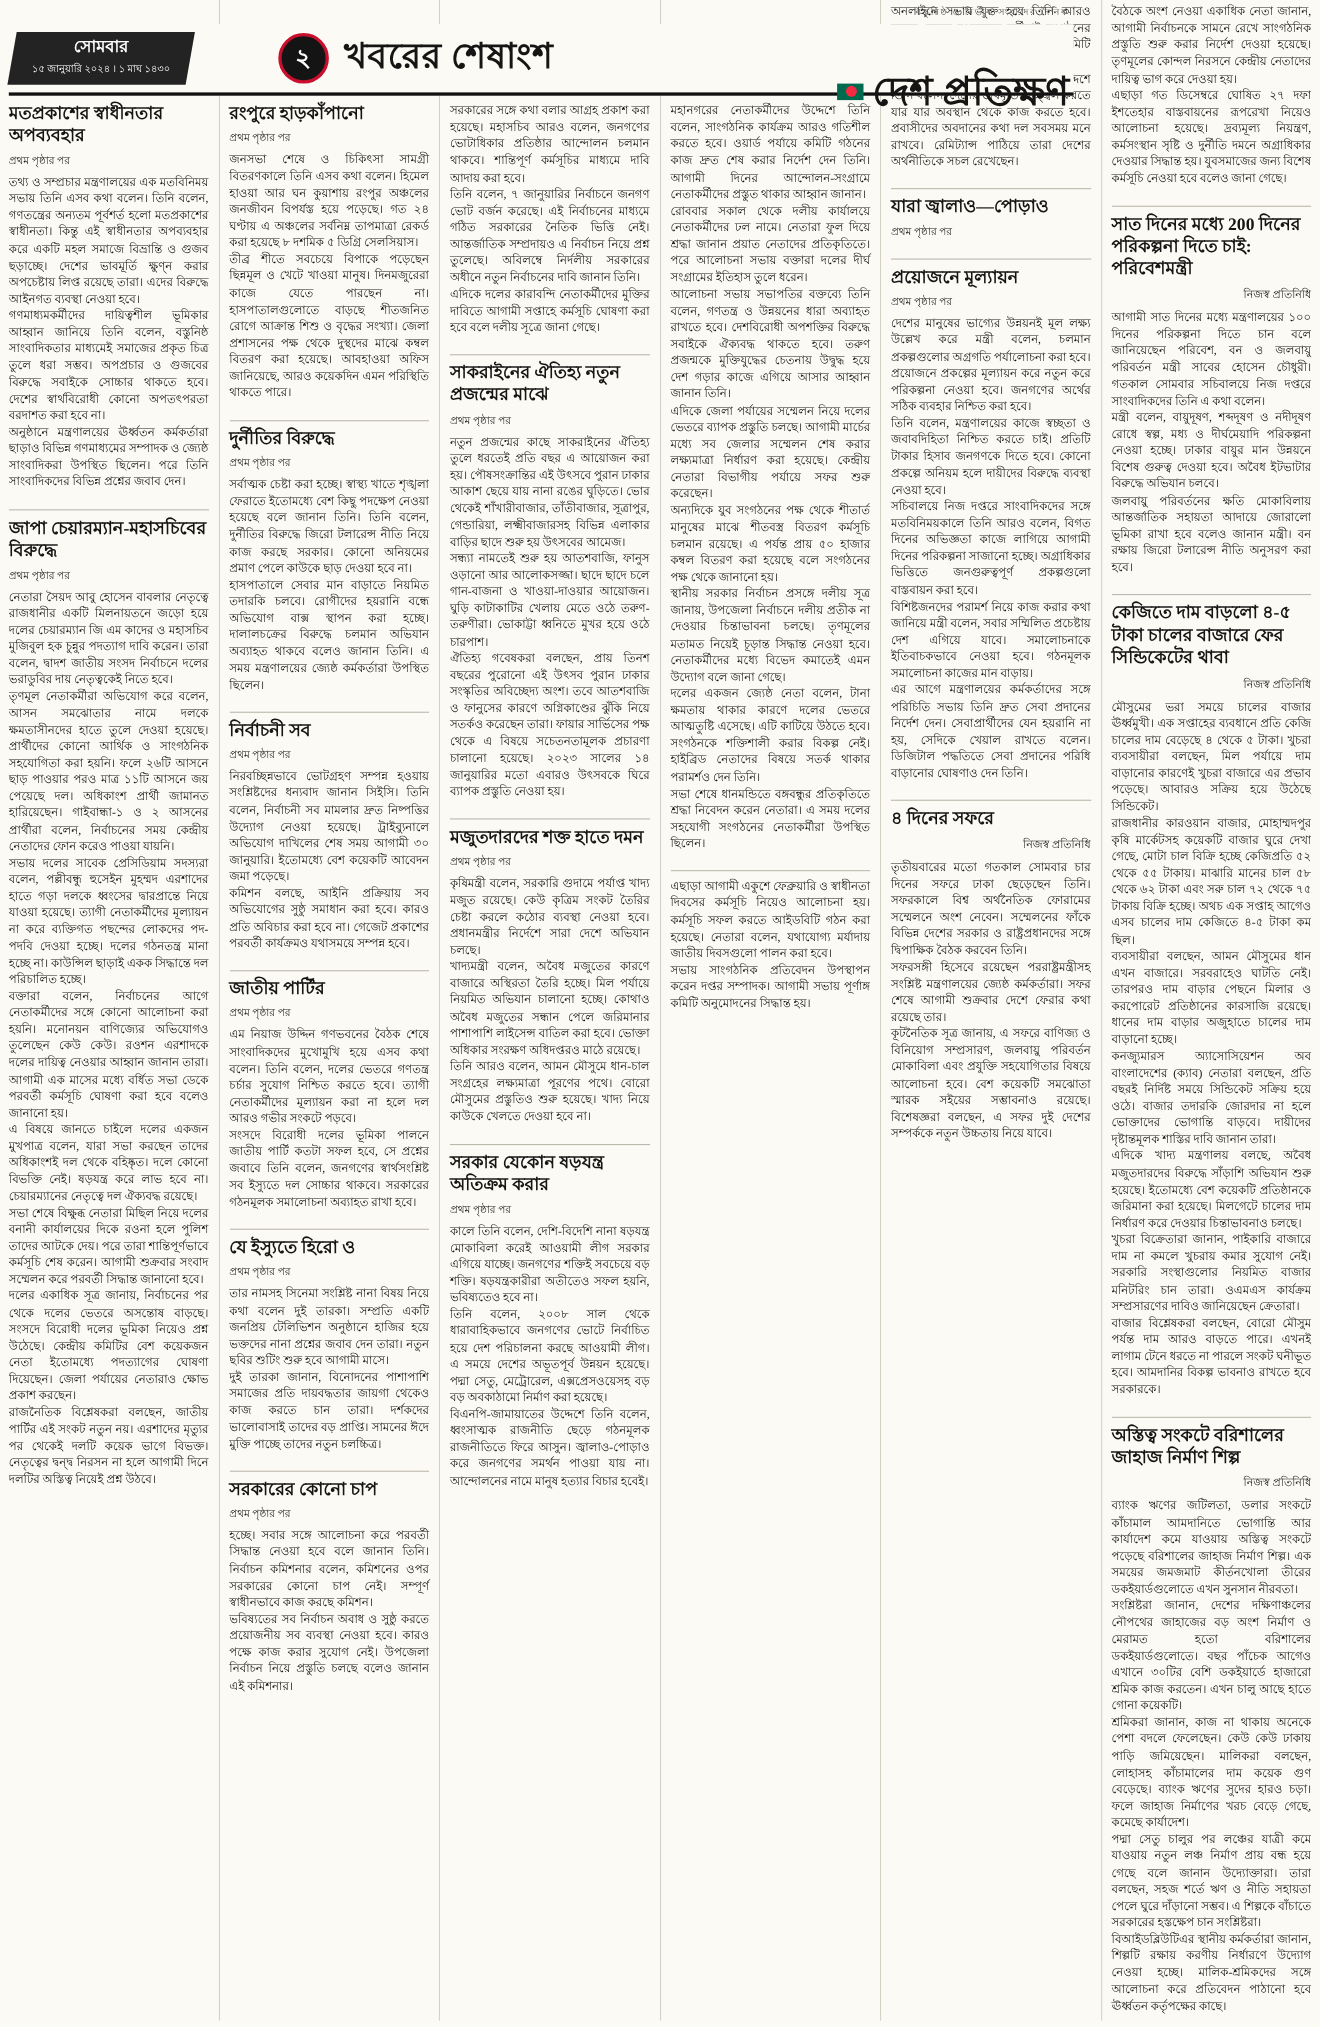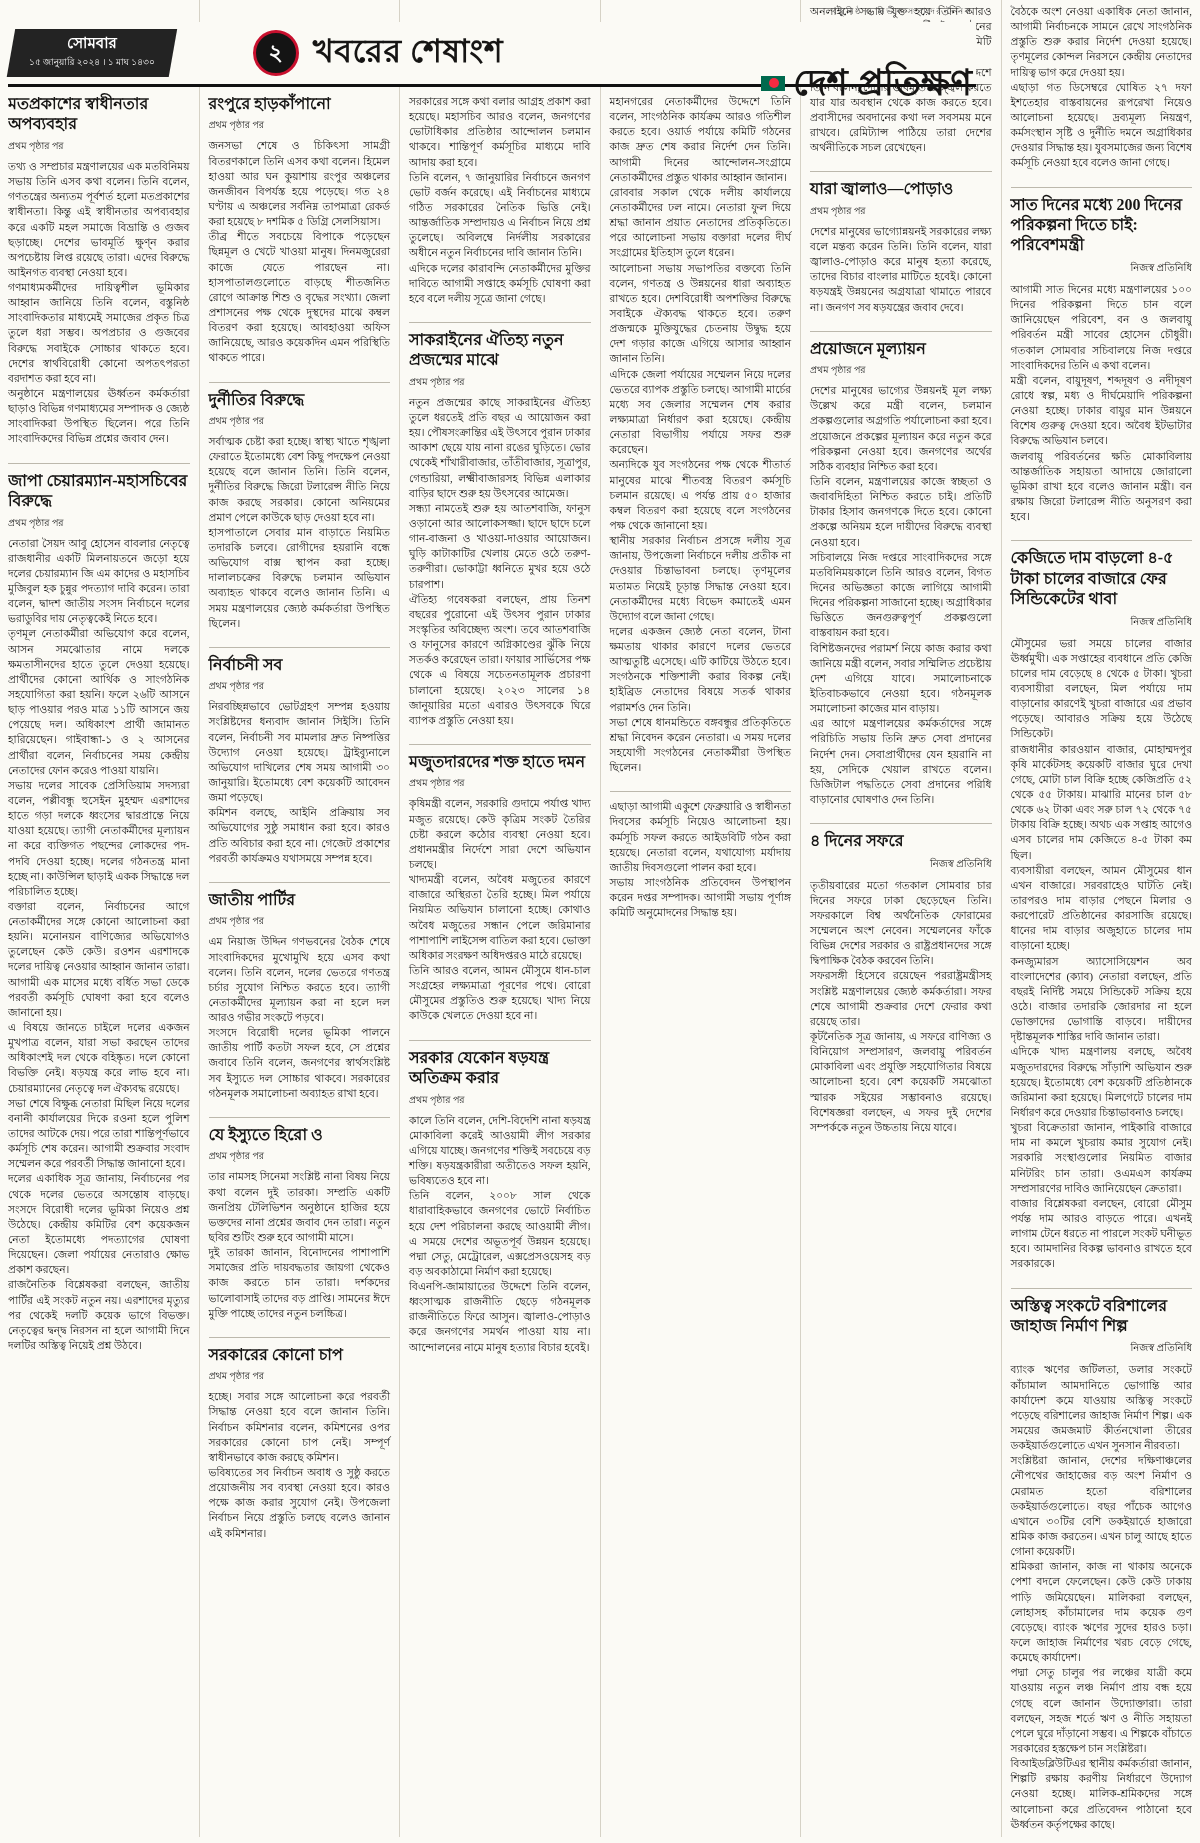--- a/index.html
+++ b/index.html
@@ -168,21 +168,20 @@
     </div>
 
     <div class="col full-top">
       <div class="article">
         <div class="body">অনলাইনে সভায় যুক্ত হয়ে তিনি আরও বলেন, দলের দুঃসময়ের কর্মীরাই সংগঠনের প্রাণ। তাদের পাশে থাকতে হবে। কমিটি গঠনে ত্যাগীদের অগ্রাধিকার দেওয়া হবে।
 বিদেশে অবস্থানরত নেতাকর্মীদের উদ্দেশে তিনি বলেন, দেশের ভাবমূর্তি উজ্জ্বল করতে যার যার অবস্থান থেকে কাজ করতে হবে। প্রবাসীদের অবদানের কথা দল সবসময় মনে রাখবে। রেমিট্যান্স পাঠিয়ে তারা দেশের অর্থনীতিকে সচল রেখেছেন।</div>
       </div>
       <div class="article">
         <h2 class="headline">যারা জ্বালাও—পোড়াও</h2>
         <div class="subhead">প্রথম পৃষ্ঠার পর</div>
-        <div class="body">দেশের মানুষের ভাগ্যোন্নয়নই সরকারের লক্ষ্য বলে মন্তব্য করেন তিনি। তিনি বলেন, যারা জ্বালাও-পোড়াও করে মানুষ হত্যা করেছে, তাদের বিচার বাংলার মাটিতে হবেই। কোনো ষড়যন্ত্রই উন্নয়নের অগ্রযাত্রা থামাতে পারবে না। জনগণ সব ষড়যন্ত্রের জবাব দেবে।</div>
       </div>
       <div class="article">
         <h2 class="headline">প্রয়োজনে মূল্যায়ন</h2>
         <div class="subhead">প্রথম পৃষ্ঠার পর</div>
         <div class="body">দেশের মানুষের ভাগ্যের উন্নয়নই মূল লক্ষ্য উল্লেখ করে মন্ত্রী বলেন, চলমান প্রকল্পগুলোর অগ্রগতি পর্যালোচনা করা হবে। প্রয়োজনে প্রকল্পের মূল্যায়ন করে নতুন করে পরিকল্পনা নেওয়া হবে। জনগণের অর্থের সঠিক ব্যবহার নিশ্চিত করা হবে।
 তিনি বলেন, মন্ত্রণালয়ের কাজে স্বচ্ছতা ও জবাবদিহিতা নিশ্চিত করতে চাই। প্রতিটি টাকার হিসাব জনগণকে দিতে হবে। কোনো প্রকল্পে অনিয়ম হলে দায়ীদের বিরুদ্ধে ব্যবস্থা নেওয়া হবে।
 সচিবালয়ে নিজ দপ্তরে সাংবাদিকদের সঙ্গে মতবিনিময়কালে তিনি আরও বলেন, বিগত দিনের অভিজ্ঞতা কাজে লাগিয়ে আগামী দিনের পরিকল্পনা সাজানো হচ্ছে। অগ্রাধিকার ভিত্তিতে জনগুরুত্বপূর্ণ প্রকল্পগুলো বাস্তবায়ন করা হবে।
 বিশিষ্টজনদের পরামর্শ নিয়ে কাজ করার কথা জানিয়ে মন্ত্রী বলেন, সবার সম্মিলিত প্রচেষ্টায় দেশ এগিয়ে যাবে। সমালোচনাকে ইতিবাচকভাবে নেওয়া হবে। গঠনমূলক সমালোচনা কাজের মান বাড়ায়।
 এর আগে মন্ত্রণালয়ের কর্মকর্তাদের সঙ্গে পরিচিতি সভায় তিনি দ্রুত সেবা প্রদানের নির্দেশ দেন। সেবাপ্রার্থীদের যেন হয়রানি না হয়, সেদিকে খেয়াল রাখতে বলেন। ডিজিটাল পদ্ধতিতে সেবা প্রদানের পরিধি বাড়ানোর ঘোষণাও দেন তিনি।</div>
       </div>

